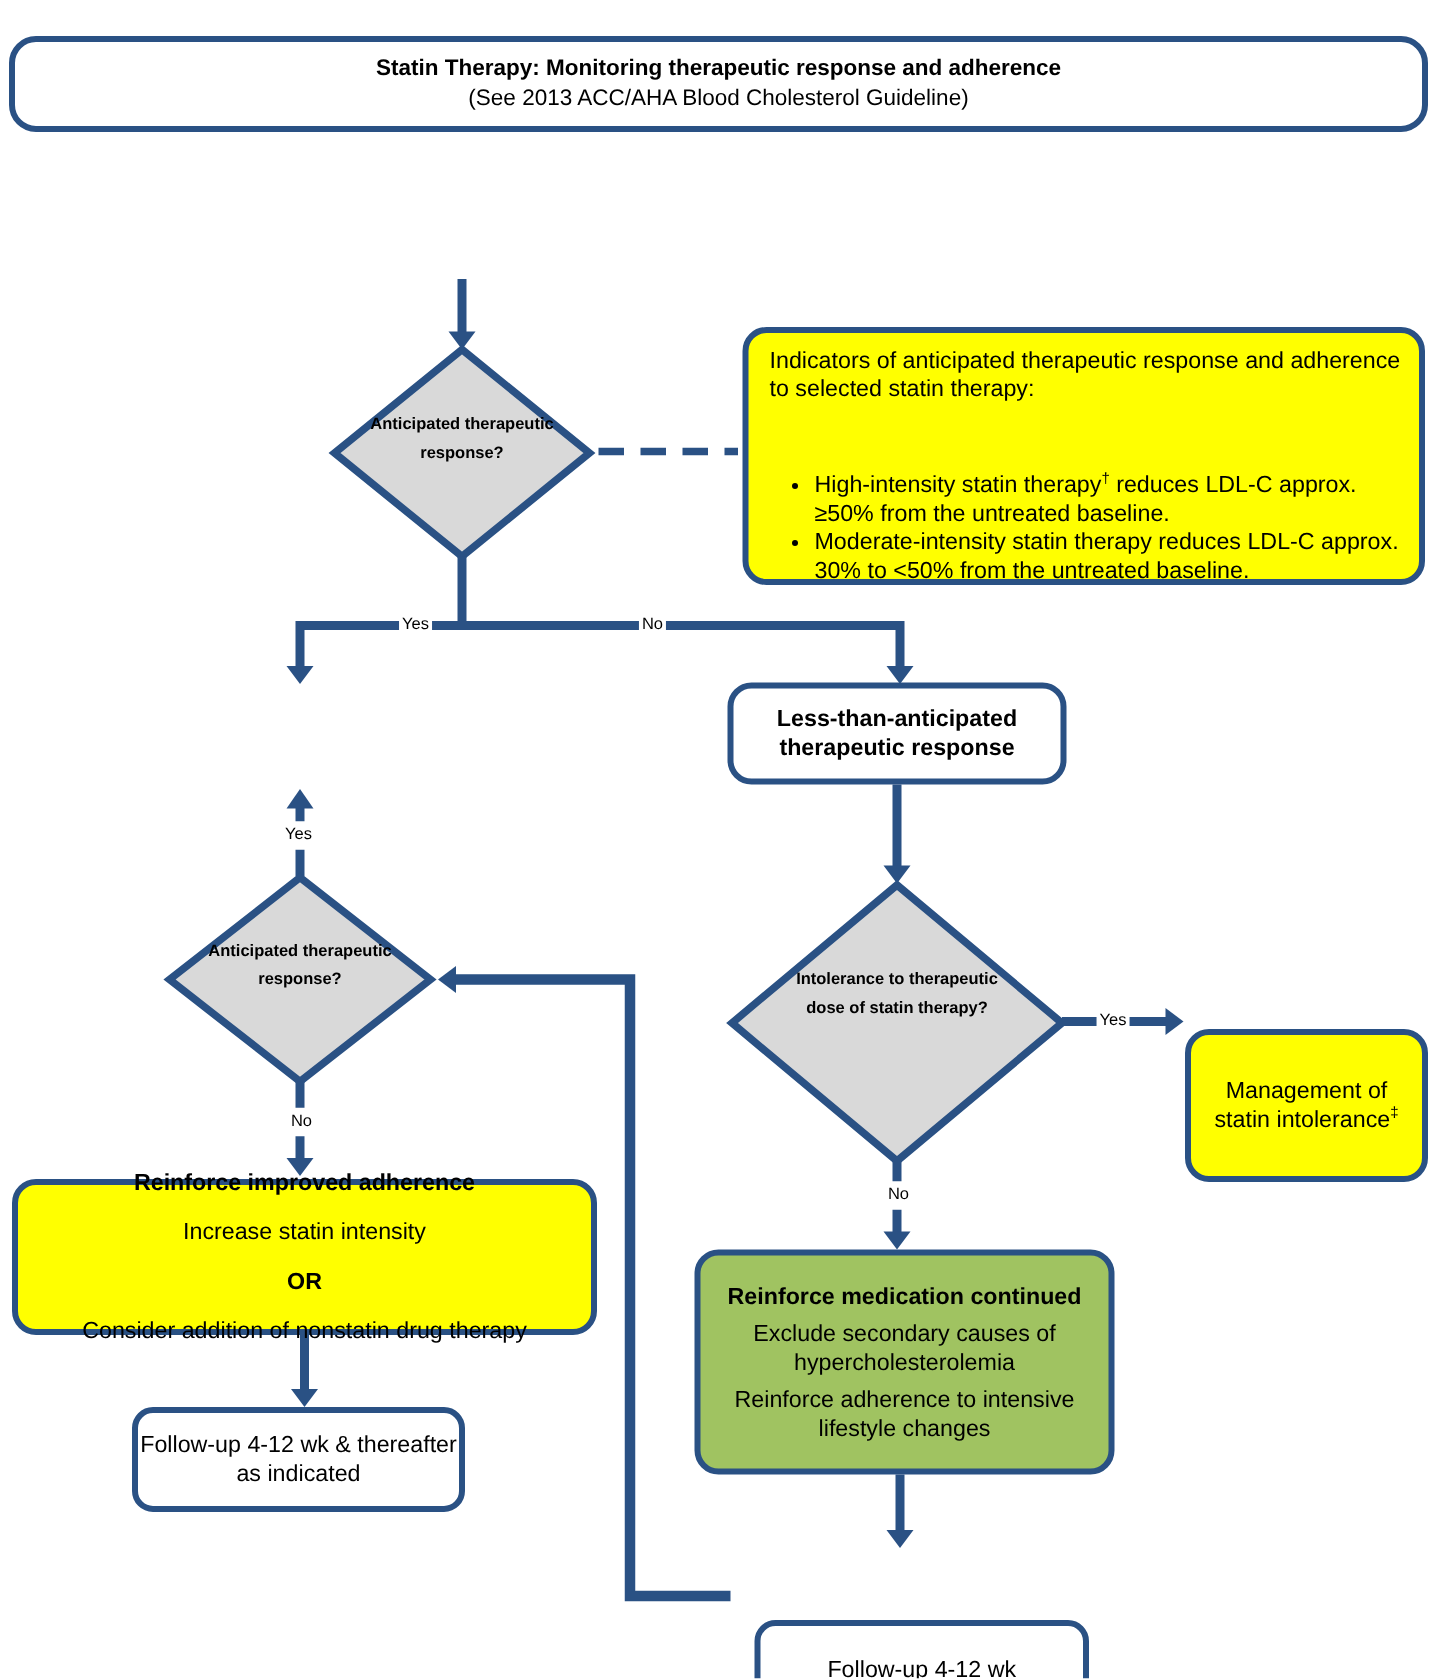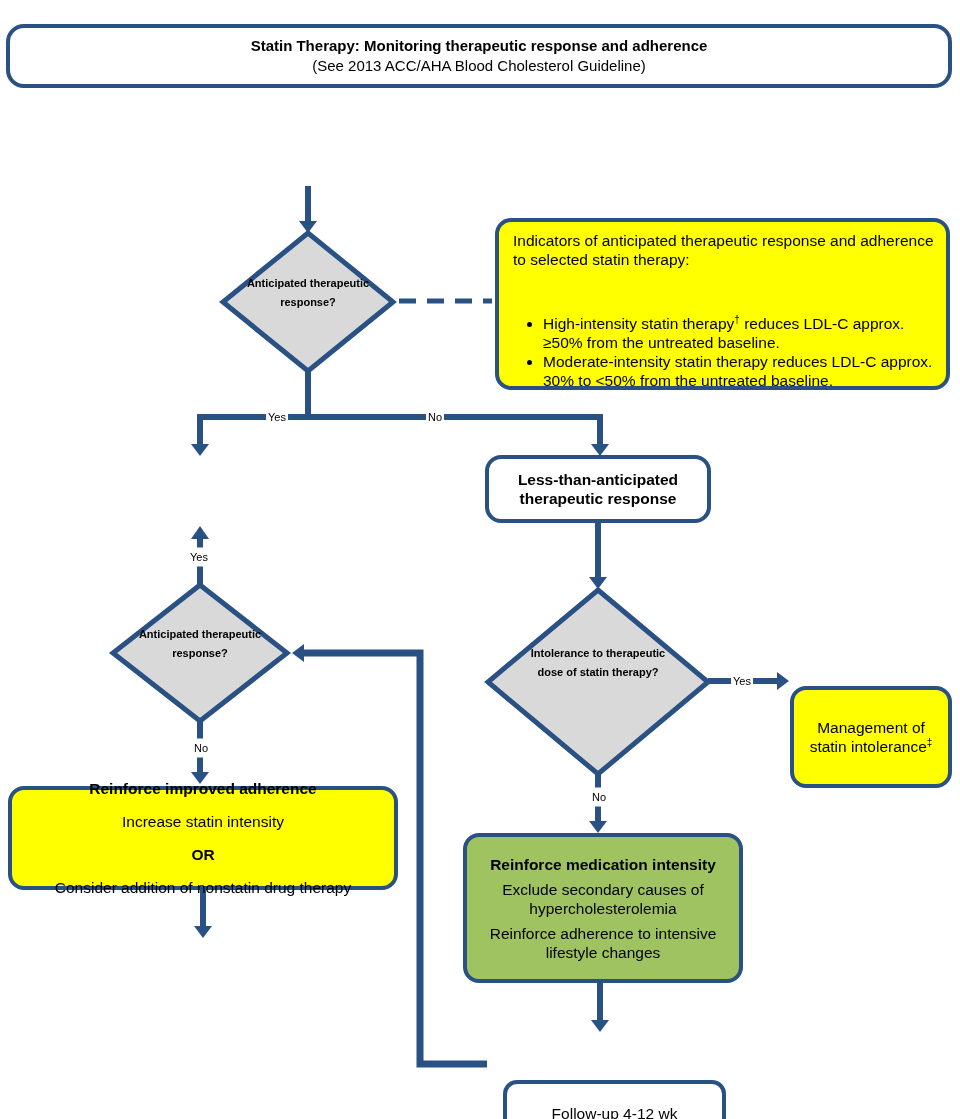--- a/index.html
+++ b/index.html
@@ -146,23 +146,24 @@
     <div><span>Management of statin intolerance</span><sup>‡</sup></div>
   </div>
 
   <div class="box yellow reinforce-improved">
     <div class="b">Reinforce improved adherence</div>
     <div>Increase statin intensity</div>
     <div class="b">OR</div>
     <div>Consider addition of nonstatin drug therapy</div>
   </div>
 
+  <div class="box followup-thereafter">Follow-up 4-12 wk &amp; thereafter as indicated</div>
 
   <div class="box green reinforce-medication">
-    <div class="b">Reinforce medication intensity</div>
+    <div class="b">Reinforce medication continued</div>
     <div class="para">Exclude secondary causes of hypercholesterolemia</div>
     <div class="para">Reinforce adherence to intensive lifestyle changes</div>
   </div>
 
   <div class="box followup-412">Follow-up 4-12 wk</div>
 
   <span class="lbl yes1">Yes</span>
   <span class="lbl no1">No</span>
   <span class="lbl yes2">Yes</span>
   <span class="lbl no2">No</span>

